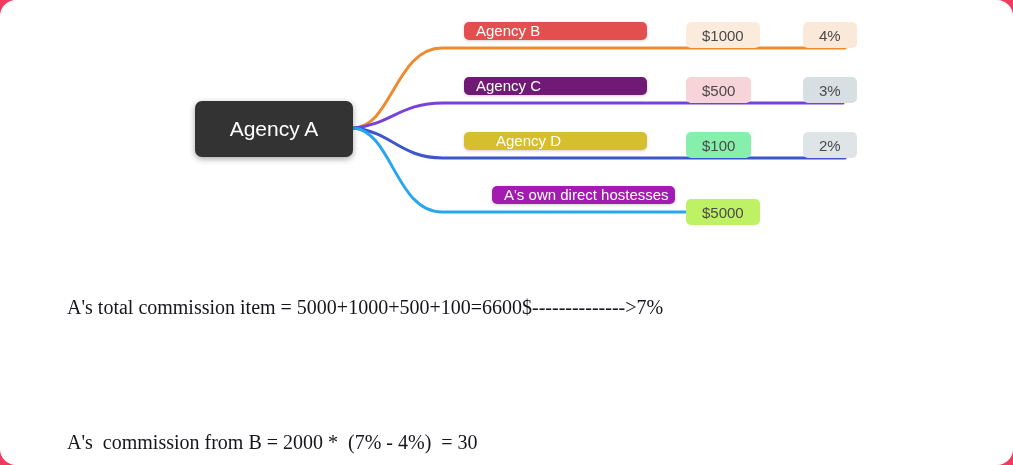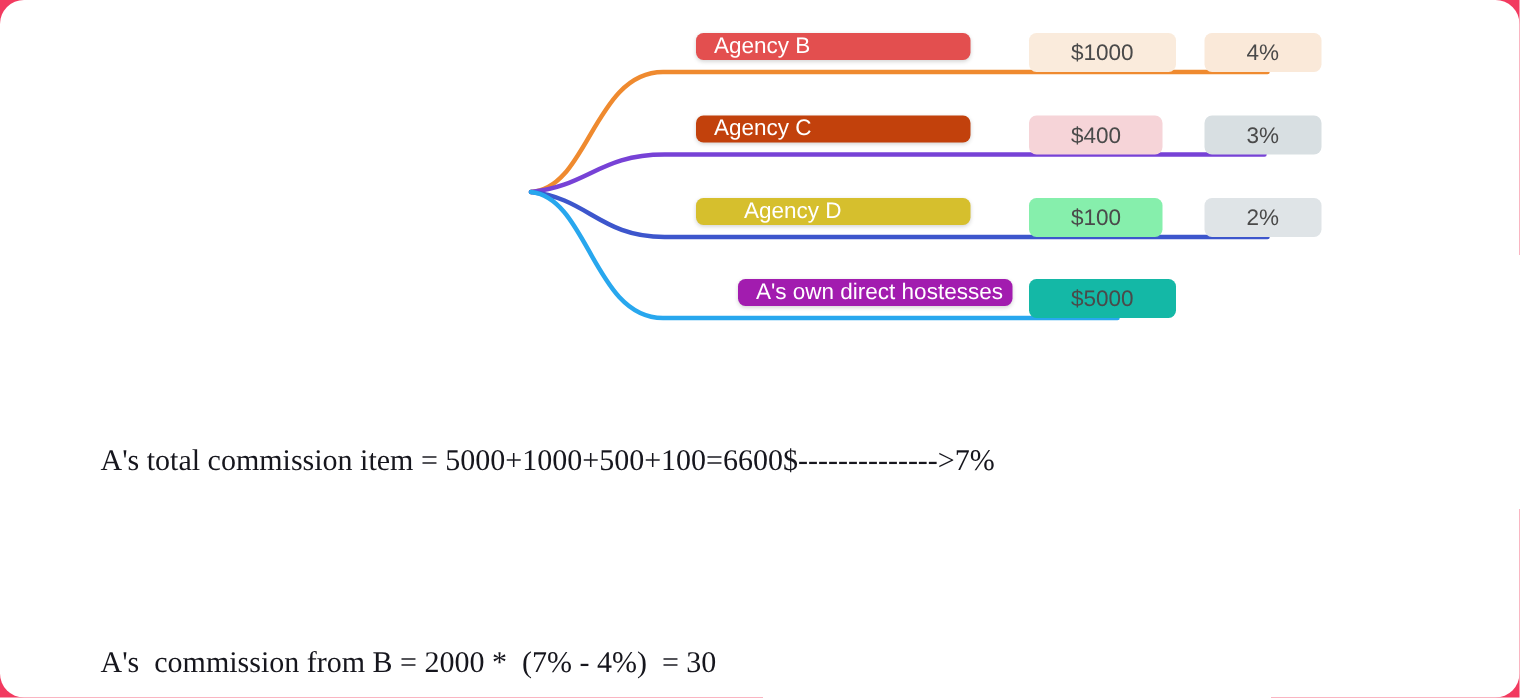--- a/index.html
+++ b/index.html
@@ -30,21 +30,21 @@
     border-radius:5px;display:flex;align-items:flex-start;
     padding-left:12px;box-sizing:border-box;
     color:#ffffff;font-size:15px;
     box-shadow:0 1px 3px rgba(0,0,0,.18);
     z-index:2;
   }
   .chip{
     position:absolute;height:26px;border-radius:5px;
     display:flex;align-items:center;justify-content:center;
     color:#4a4a4a;font-size:15px;
-    padding:0 28px;box-sizing:border-box;
+    padding:0 16px;box-sizing:border-box;
     z-index:2;
   }
   .chip.value{left:686px;min-width:49px;}
   .chip.pct{left:803px;min-width:37px;}
   .r0{top:22px}.r1{top:77px}.r2{top:132px}.r3{top:186px}
   .notes{
     position:absolute;left:67px;top:222px;
     font-family:"Liberation Serif",serif;
     font-size:20px;line-height:34px;
     white-space:pre;
@@ -59,43 +59,46 @@
 
   <div class="map">
 
     <svg width="1013" height="230" viewBox="0 0 1013 230">
       <path d="M 354 128 C 392 126 396 48 442 48 L 845 48" fill="none" stroke-width="3" stroke-linecap="round" stroke="#ef8a2f"></path>
       <path d="M 354 128 C 392 124 400 103 443 103 L 843 103" fill="none" stroke-width="3" stroke-linecap="round" stroke="#7742d6"></path>
       <path d="M 354 128 C 392 132 400 158 443 158 L 845 158" fill="none" stroke-width="3" stroke-linecap="round" stroke="#3d56cc"></path>
       <path d="M 354 128 C 392 132 396 212 442 212 L 745 212" fill="none" stroke-width="3" stroke-linecap="round" stroke="#28a7ee"></path>
     </svg>
 
+    <div class="root-node" style="background: rgb(51, 51, 51);">
+      <span>Agency A</span>
+    </div>
 
     <div class="branch-node r0" style="background: rgb(227, 79, 79);">
       <span>Agency B</span>
     </div>
     <div class="chip value r0" style="background: rgb(250, 235, 220);">$1000</div>
     <div class="chip pct r0" style="background: rgb(250, 233, 217);">4%</div>
 
-    <div class="branch-node r1" style="background: #c2410c;">
+    <div class="branch-node r1" style="background: #701a75;">
       <span>Agency C</span>
     </div>
-    <div class="chip value r1" style="background: rgb(246, 212, 216);">$400</div>
+    <div class="chip value r1" style="background: rgb(246, 212, 216);">$500</div>
     <div class="chip pct r1" style="background: rgb(216, 223, 226);">3%</div>
 
     <div class="branch-node r2" style="background: rgb(214, 191, 45); padding-left: 32px;">
       <span>Agency D</span>
     </div>
     <div class="chip value r2" style="background: #86efac;">$100</div>
     <div class="chip pct r2" style="background: rgb(223, 228, 231);">2%</div>
 
     <div class="branch-node r3" style="background: #a21caf; margin-left: 28px;">
       <span>A's own direct hostesses</span>
     </div>
-    <div class="chip value r3" style="background: #14b8a6;">$5000</div>
+    <div class="chip value r3" style="background: #bef264; margin-top: 13px;">$5000</div>
 
   </div>
 
   <div class="notes">
     <div class="note-line" style="color: rgb(22, 22, 29); font-family: Liberation Serif, serif;">A's total commission item = 5000+1000+500+100=6600$--------------&gt;7%</div>
     <div class="note-line gap-above" style="color: rgb(22, 22, 29);">A's  commission from B = 2000 *  (7% - 4%)  = 30</div>
     
     
     
     

